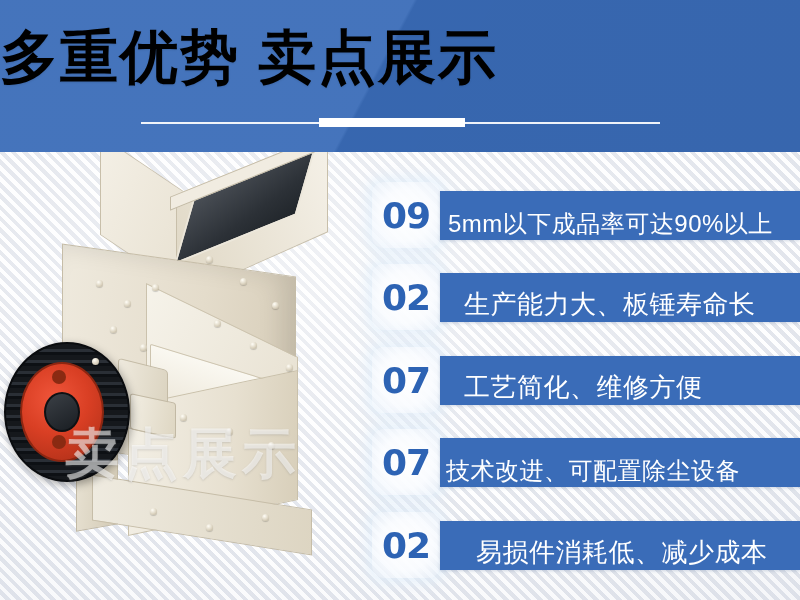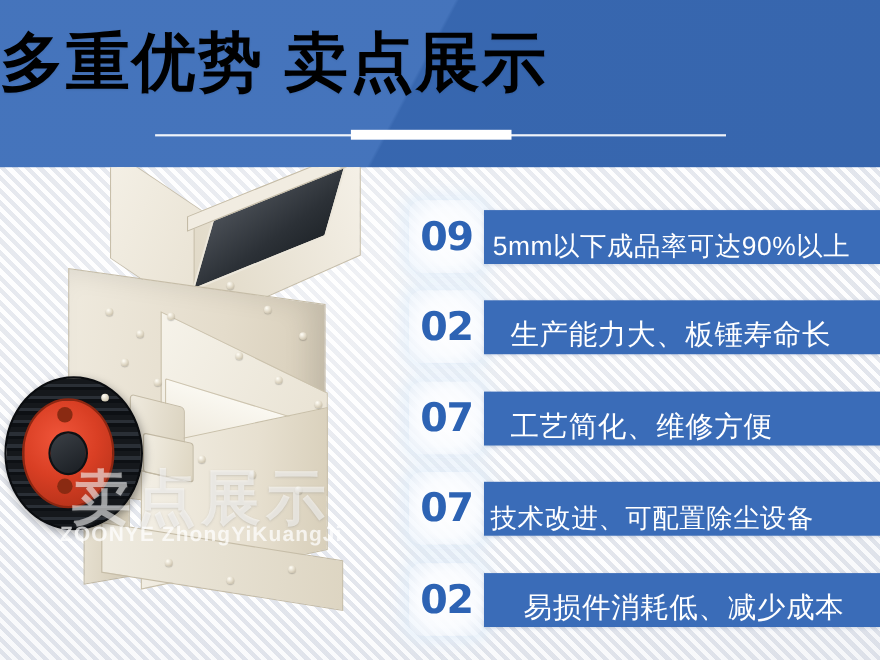--- a/index.html
+++ b/index.html
@@ -402,21 +402,20 @@
       <div class="m-part bolt" style="left:180px; top:262px;"></div>
       <div class="m-part bolt" style="left:226px; top:276px;"></div>
       <div class="m-part bolt" style="left:268px; top:290px;"></div>
       <div class="m-part bolt" style="left:150px; top:356px;"></div>
       <div class="m-part bolt" style="left:206px; top:372px;"></div>
       <div class="m-part bolt" style="left:262px; top:362px;"></div>
     </div>
 
     <div class="watermark">
       <div class="wm-cn">卖点展示</div>
-      <div class="wm-en">ZOONYE ZhongYiKuangJi</div>
     </div>
   </div>
 
   <div class="features">
 
     <div class="feature-row" data-row="0">
       <div class="num-badge">
         <span>09</span>
       </div>
       <div class="feature-bar">

